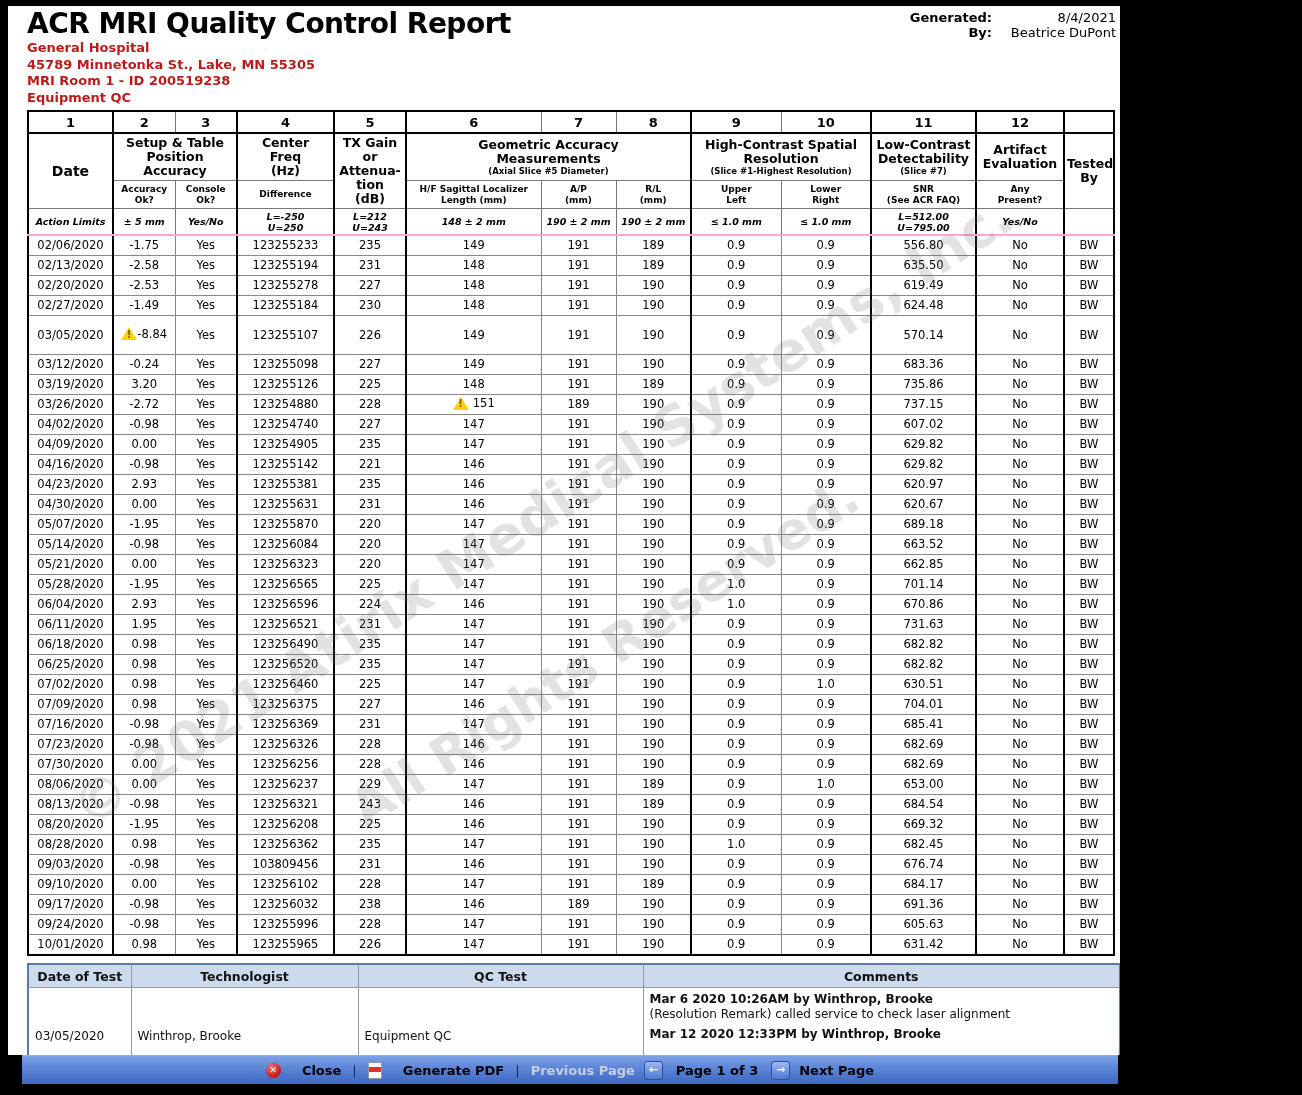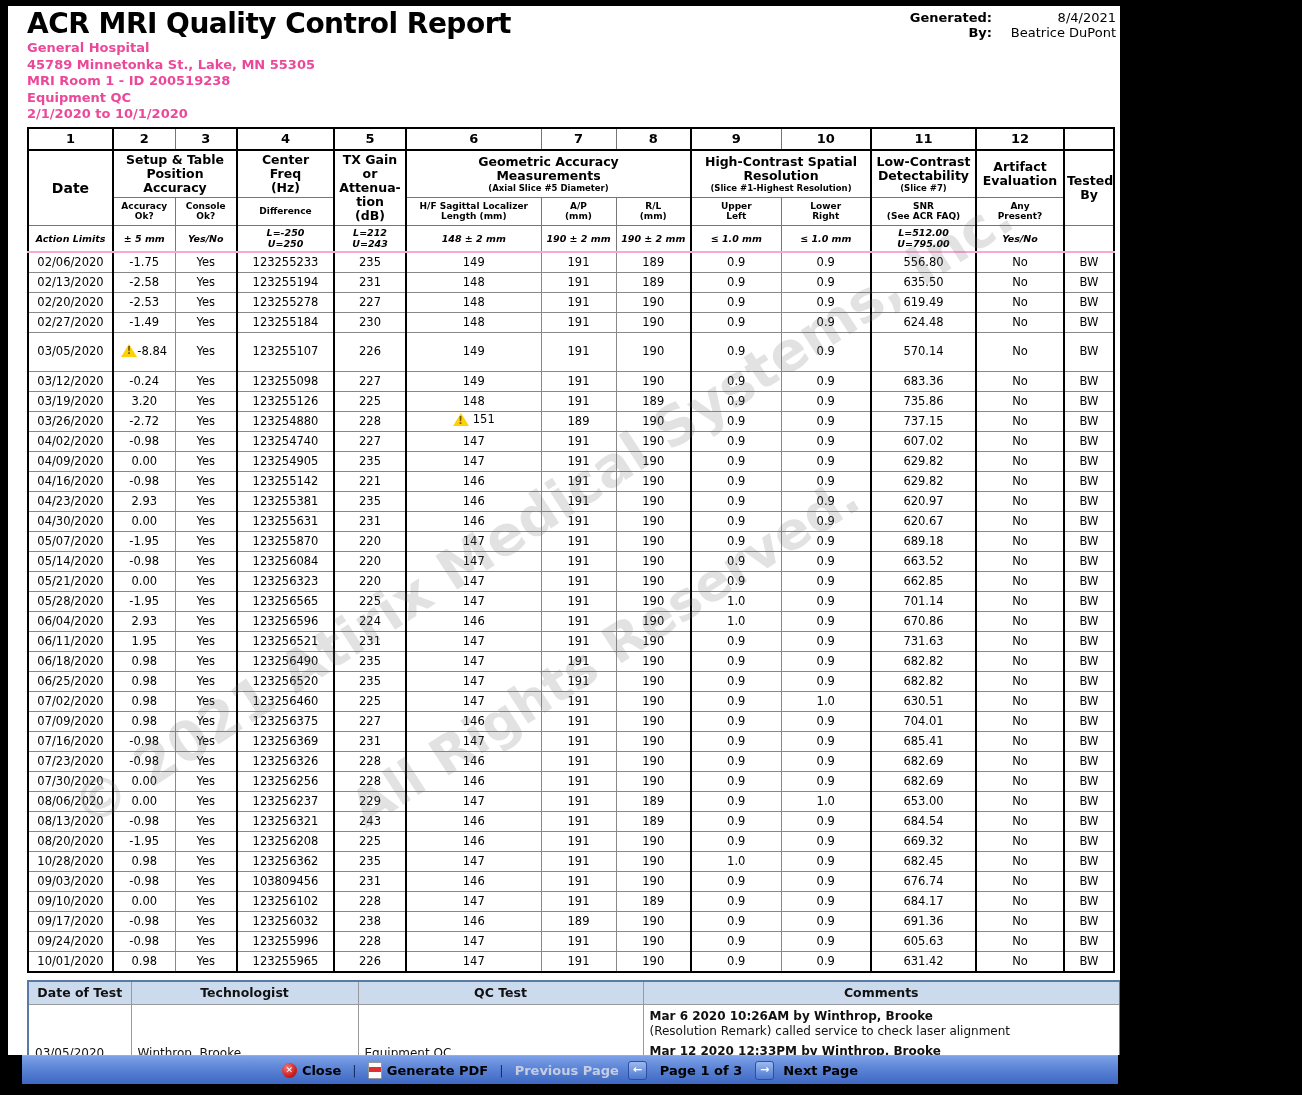--- a/index.html
+++ b/index.html
@@ -5,21 +5,21 @@
   html,body{margin:0;padding:0}
   body{
     width:1302px;height:1095px;background:#000;position:relative;overflow:hidden;
     font-family:"DejaVu Sans","Liberation Sans",sans-serif;
   }
   .page{position:absolute;left:8px;top:6px;width:1112px;height:1049px;background:#fff;overflow:hidden}
 
   
   .rpt-header{position:relative;padding:2px 20px 0 19px}
   .rpt-title{font-size:28px;font-weight:bold;color:#000;letter-spacing:-0.5px;line-height:32px}
-  .fac-line{font-size:13px;font-weight:bold;color:#ec4899;line-height:16.5px}
+  .fac-line{font-size:13px;font-weight:bold;color:#b91c1c;line-height:16.5px}
   .gen-block{position:absolute;top:4px;right:4px;display:grid;grid-template-columns:auto 112px;column-gap:12px;font-size:13px}
   .gen-label{font-weight:bold;text-align:right}
   .gen-value{text-align:right}
 
   
   .wm{position:absolute;font-weight:bold;color:rgba(110,110,110,0.20);transform:rotate(-33deg);
       transform-origin:0 50%;white-space:nowrap;pointer-events:none;z-index:6}
   .wm1{left:70px;top:775px;font-size:55px}
   .wm2{left:348px;top:778px;font-size:52px}
 
@@ -64,21 +64,21 @@
   .cm-entry{margin-bottom:5px}
   .cm-head{font-weight:bold;line-height:15px}
   .cm-body{line-height:15px}
   .cm-cell{vertical-align:top !important;padding-top:4px !important}
 
   
   .toolbar{position:absolute;left:22px;top:1055px;width:1096px;height:28px;
     background:linear-gradient(180deg,var(--toolbar-top,#7da1e8) 0%,#5c84d6 45%,var(--toolbar-bottom,#3d67c3) 100%);
     border-top:1px solid #8fb0ee;display:flex;align-items:center;justify-content:center;gap:9px;
     font-size:13px;font-weight:bold;color:#000}
-  .tb-item{display:inline-flex;align-items:center;gap:5px;cursor:pointer}
+  .tb-item{display:inline-flex;align-items:center;gap:21px;cursor:pointer}
   .tb-sep{color:#16305e;font-weight:normal;margin:0 2px}
   .tb-prev{color:var(--disabled-text,#c7cde0)}
   .tb-page{margin:0 4px}
   .ic-close{display:inline-block;width:15px;height:15px;border-radius:50%;
     background:radial-gradient(circle at 35% 30%,#f07a7a,var(--close-red,#cf1f1f) 60%,#8e0d0d);position:relative}
   .ic-close::after{content:"\2715";position:absolute;left:0;top:0;width:15px;height:15px;
     font-size:9px;line-height:15px;text-align:center;color:#fff;font-weight:bold}
   .ic-pdf{display:inline-block;width:12px;height:15px;border:1px solid #9a9a9a;border-radius:1px;
     background:linear-gradient(180deg,#fff 0 26%,#e03030 26% 62%,#fff 62% 100%)}
   .ic-arrow{display:inline-block;width:17px;height:17px;border-radius:3px;border:1px solid #2e4f9e;
@@ -92,21 +92,20 @@
 <body>
 
 <div class="page">
 
   <div class="rpt-header">
     <div class="rpt-title">ACR MRI Quality Control Report</div>
     <div class="fac-line">General Hospital</div>
     <div class="fac-line">45789 Minnetonka St., Lake, MN 55305</div>
     <div class="fac-line">MRI Room 1 - ID 200519238</div>
     <div class="fac-line">Equipment QC</div>
-    <div class="fac-line">2/1/2020 to 10/1/2020</div>
     <div class="gen-block">
       <span class="gen-label">Generated:</span>
       <span class="gen-value">8/4/2021</span>
       <span class="gen-label">By:</span>
       <span class="gen-value">Beatrice DuPont</span>
     </div>
   </div>
 
   <table class="qc-main">
     <colgroup>
@@ -633,21 +632,21 @@
           <td>146</td>
           <td>191</td>
           <td>190</td>
           <td>0.9</td>
           <td>0.9</td>
           <td>669.32</td>
           <td>No</td>
           <td>BW</td>
         </tr>
         <tr>
-          <td>10/28/2020</td>
+          <td>08/28/2020</td>
           <td>0.98</td>
           <td>Yes</td>
           <td>123256362</td>
           <td>235</td>
           <td>147</td>
           <td>191</td>
           <td>190</td>
           <td>1.0</td>
           <td>0.9</td>
           <td>682.45</td>

